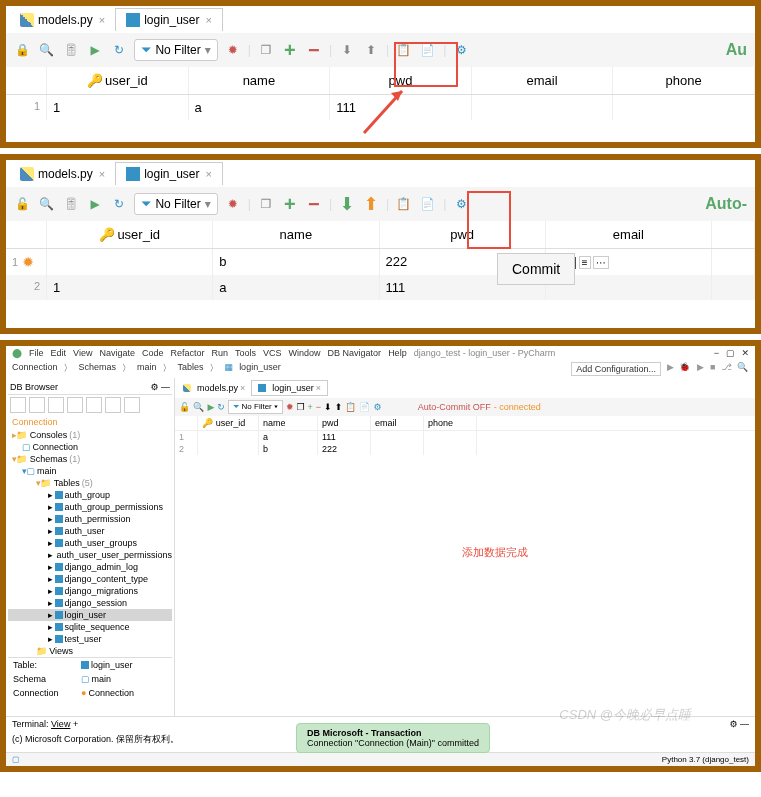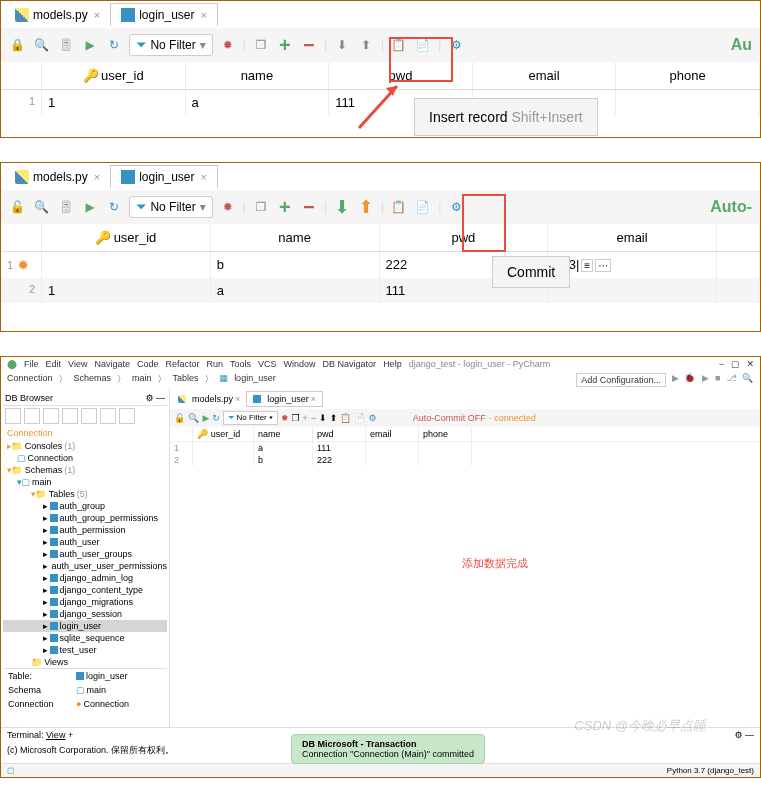--- a/index.html
+++ b/index.html
@@ -1,16 +1,16 @@
 <!DOCTYPE html>
 <html><head>
   <meta charset="utf-8">
   <style>
     body { margin: 0; padding: 0; font-family: sans-serif; font-size: 12px; background: #fff; }
-    .section { border: 1px solid #a16207; margin-bottom: 24px; }
+    .section { border: 6px solid #a16207; margin-bottom: 6px; }
     
     
     .tabs { display: flex; padding: 2px 4px; }
     .tab { display: flex; align-items: center; padding: 4px 10px; }
     .tab.active { background: #fff; border: 1px solid #ccc; border-bottom: none; }
     .tab.inactive { background: #fff; }
     .py-icon { width: 14px; height: 14px; background: linear-gradient(45deg, #4b8bbe 50%, #ffe873 50%); border-radius: 2px; margin-right: 4px; }
     .db-icon { width: 14px; height: 14px; background: #3592c4; margin-right: 4px; }
     .close-x { color: #999; margin-left: 6px; font-size: 11px; }
     
@@ -83,21 +83,21 @@
     .red-text { color:#e74c3c; font-size:11px; text-align:center; padding:90px 0 0 60px; }
     .table-info { border-top:1px solid #ddd; font-size:9px; }
     .info-row { display:flex; padding:1px; }
     .info-label { width:60px; padding:1px 4px; }
     .info-val { flex:1; padding:1px 4px; display:flex; align-items:center; gap:2px; }
     .terminal { border-top:1px solid #ddd; font-size:9px; }
     .term-tabs { padding:2px 6px; }
     .term-body { padding:2px 6px; position: relative; }
     .green-popup { position:absolute; background:#c8e6c9; border:1px solid #a5d6a7; padding:4px 10px; font-size:9px; left: 290px; top: -8px; border-radius:4px; }
     .status-bar { padding:2px 6px; border-top:1px solid #ddd; font-size:8px; background:#f5f5f5; display:flex; gap:6px; }
-    .watermark { position:absolute; right:54px; bottom:42px; color:rgba(0,0,0,0.2); font-size:13px; font-style:italic; }
+    .watermark { position:absolute; right:64px; bottom:42px; color:rgba(0,0,0,0.2); font-size:13px; font-style:italic; }
   </style>
 </head>
 <body>
 
 <div class="section" style="position:relative;">
   <div class="tabs">
     <div class="tab inactive">
       <span class="py-icon"></span>
       <span>models.py</span>
       <span class="close-x">×</span>
@@ -135,24 +135,20 @@
     <span class="tool-icon gear">⚙</span>
     <span style="flex:1"></span>
     <span class="auto">Au</span>
   </div>
 
   <div class="red-box" style="left:388px; top:36px; width:60px; height:41px;"></div>
   <svg class="red-arrow" style="left:350px; top:75px; width:60px; height:60px;">
     <line x1="8" y1="52" x2="46" y2="10" stroke="#e74c3c" stroke-width="3"></line>
     <polygon points="46,10 35,12 42,20" fill="#e74c3c"></polygon>
   </svg>
-  <div class="tooltip" style="left:413px; top:97px;">
-    <span>Insert record</span>
-    <span class="shortcut">Shift+Insert</span>
-  </div>
 
   <div class="table-header">
     <div class="th idx"></div>
     <div class="th col"><span class="key-icon">🔑</span><span>user_id</span></div>
     <div class="th col">name</div>
     <div class="th col">pwd</div>
     <div class="th col">email</div>
     <div class="th col">phone</div>
   </div>
   <div class="table-row">

